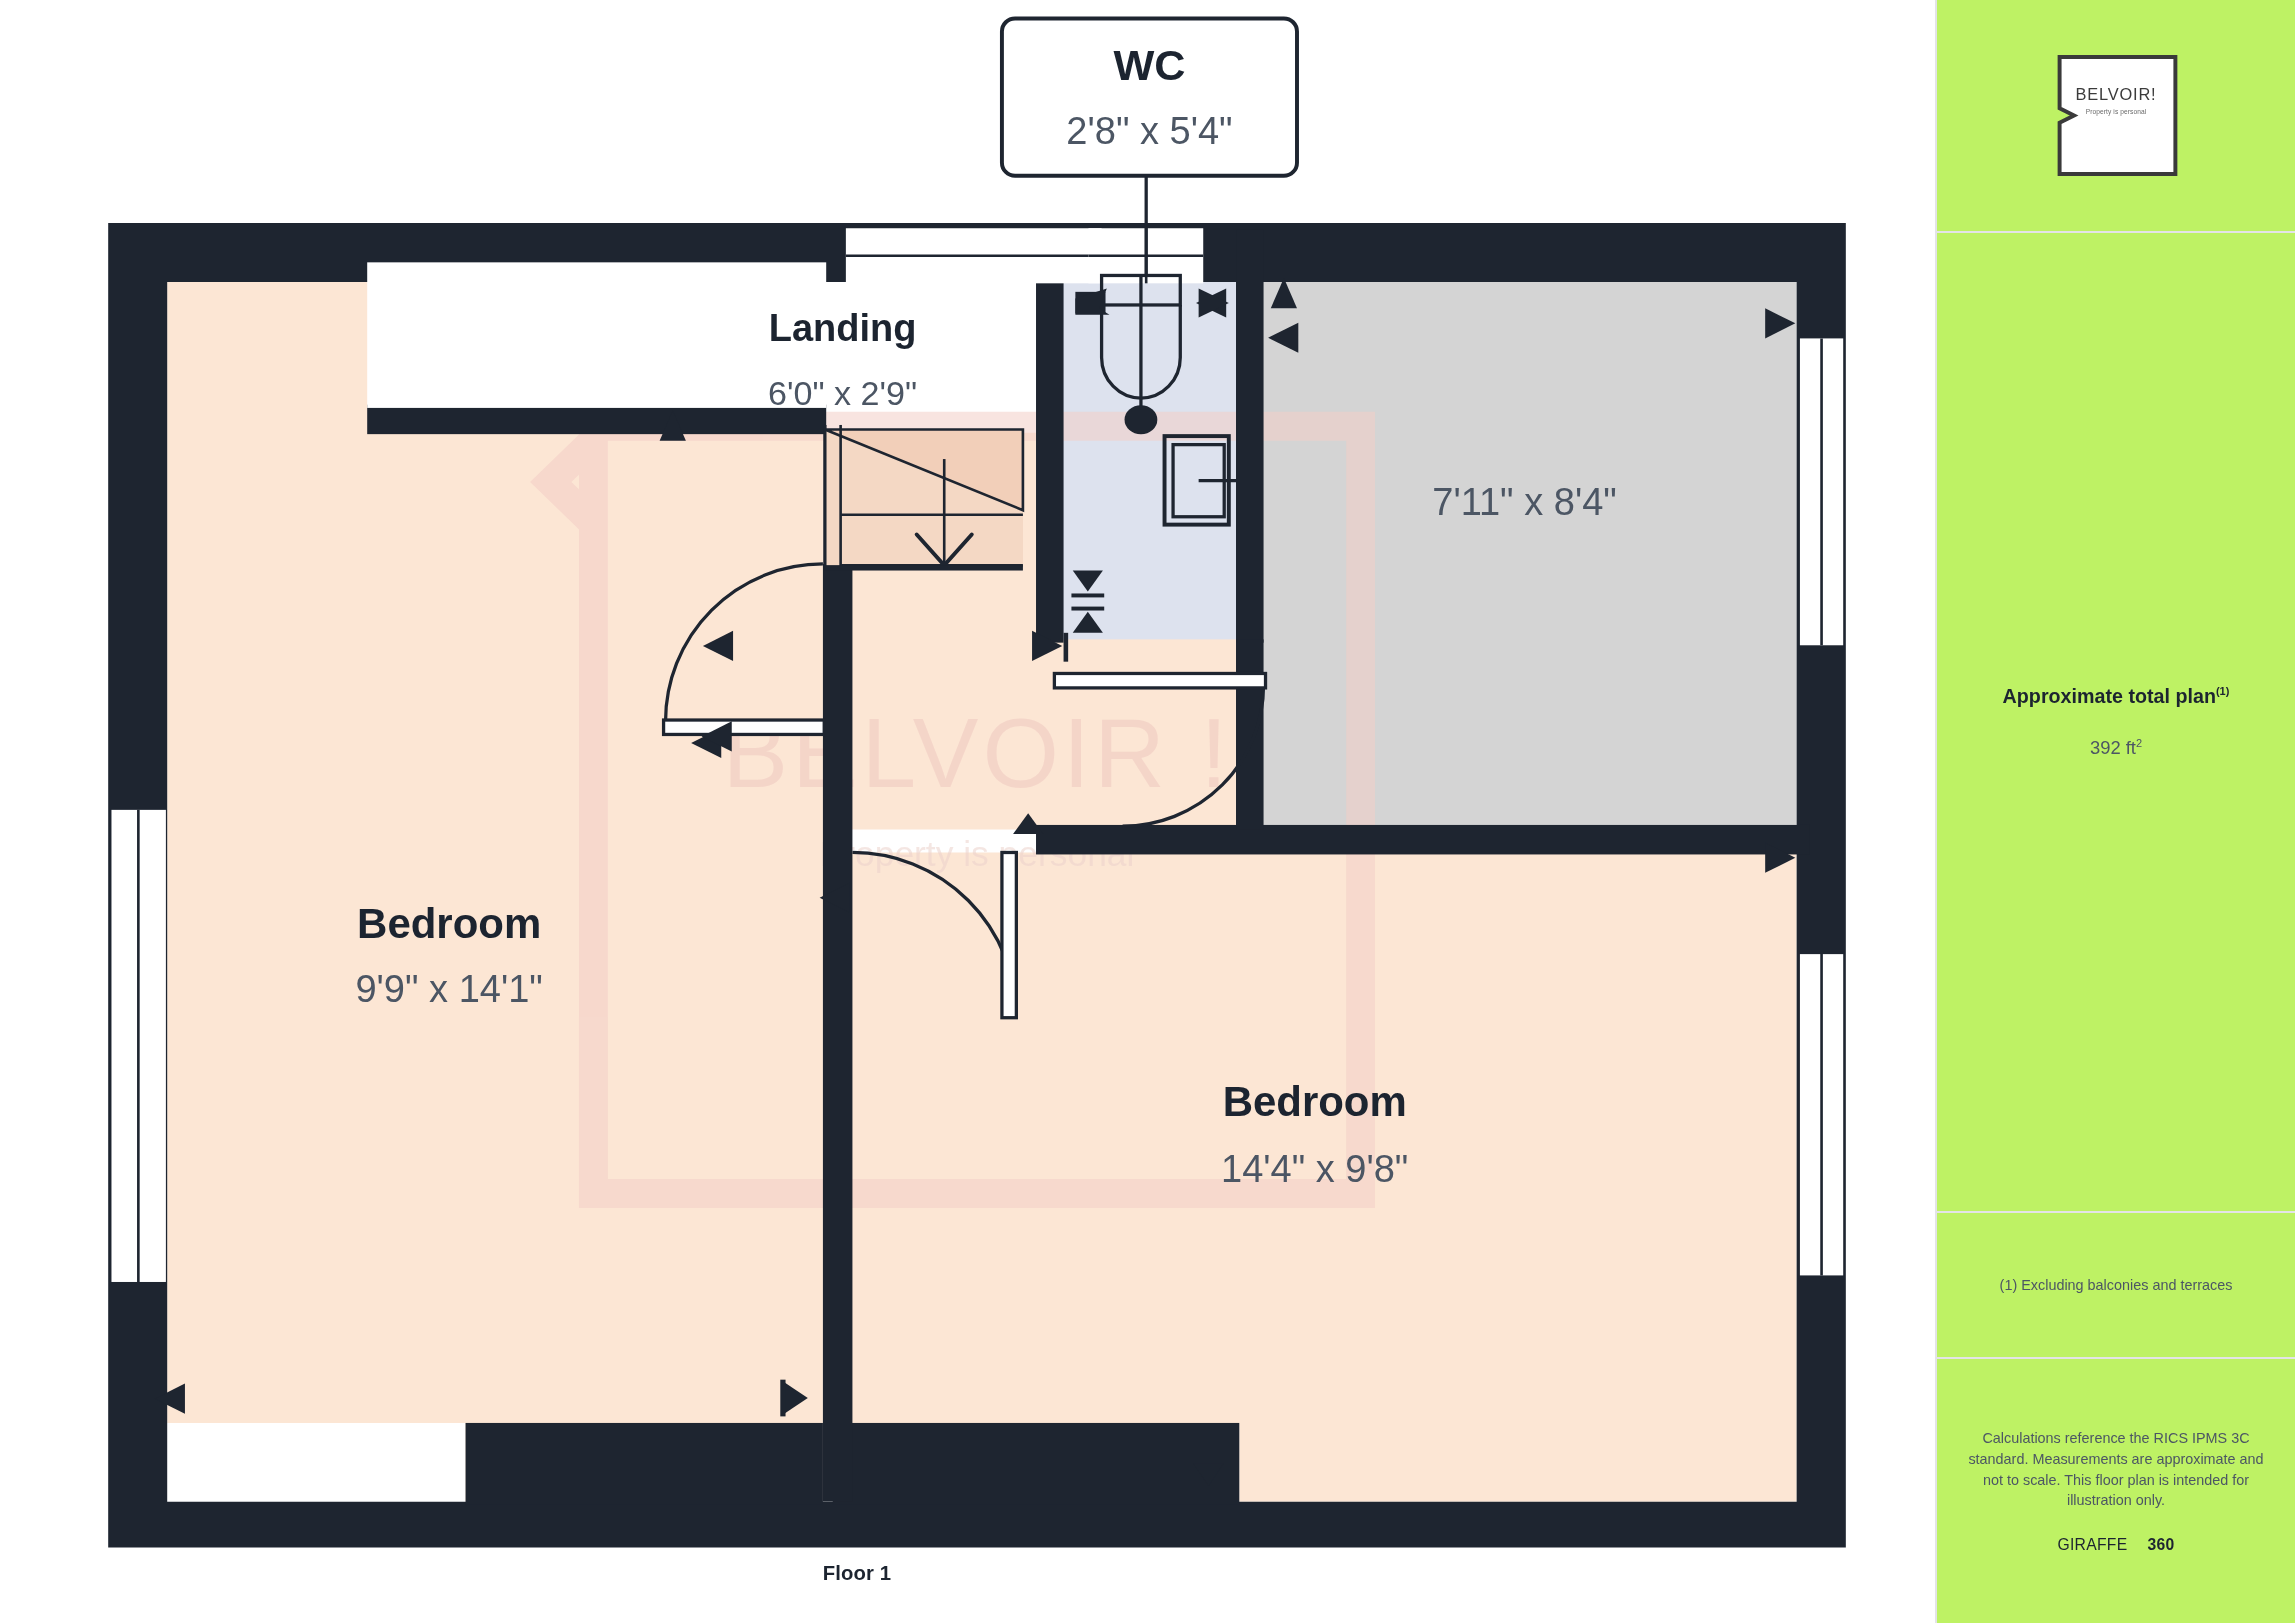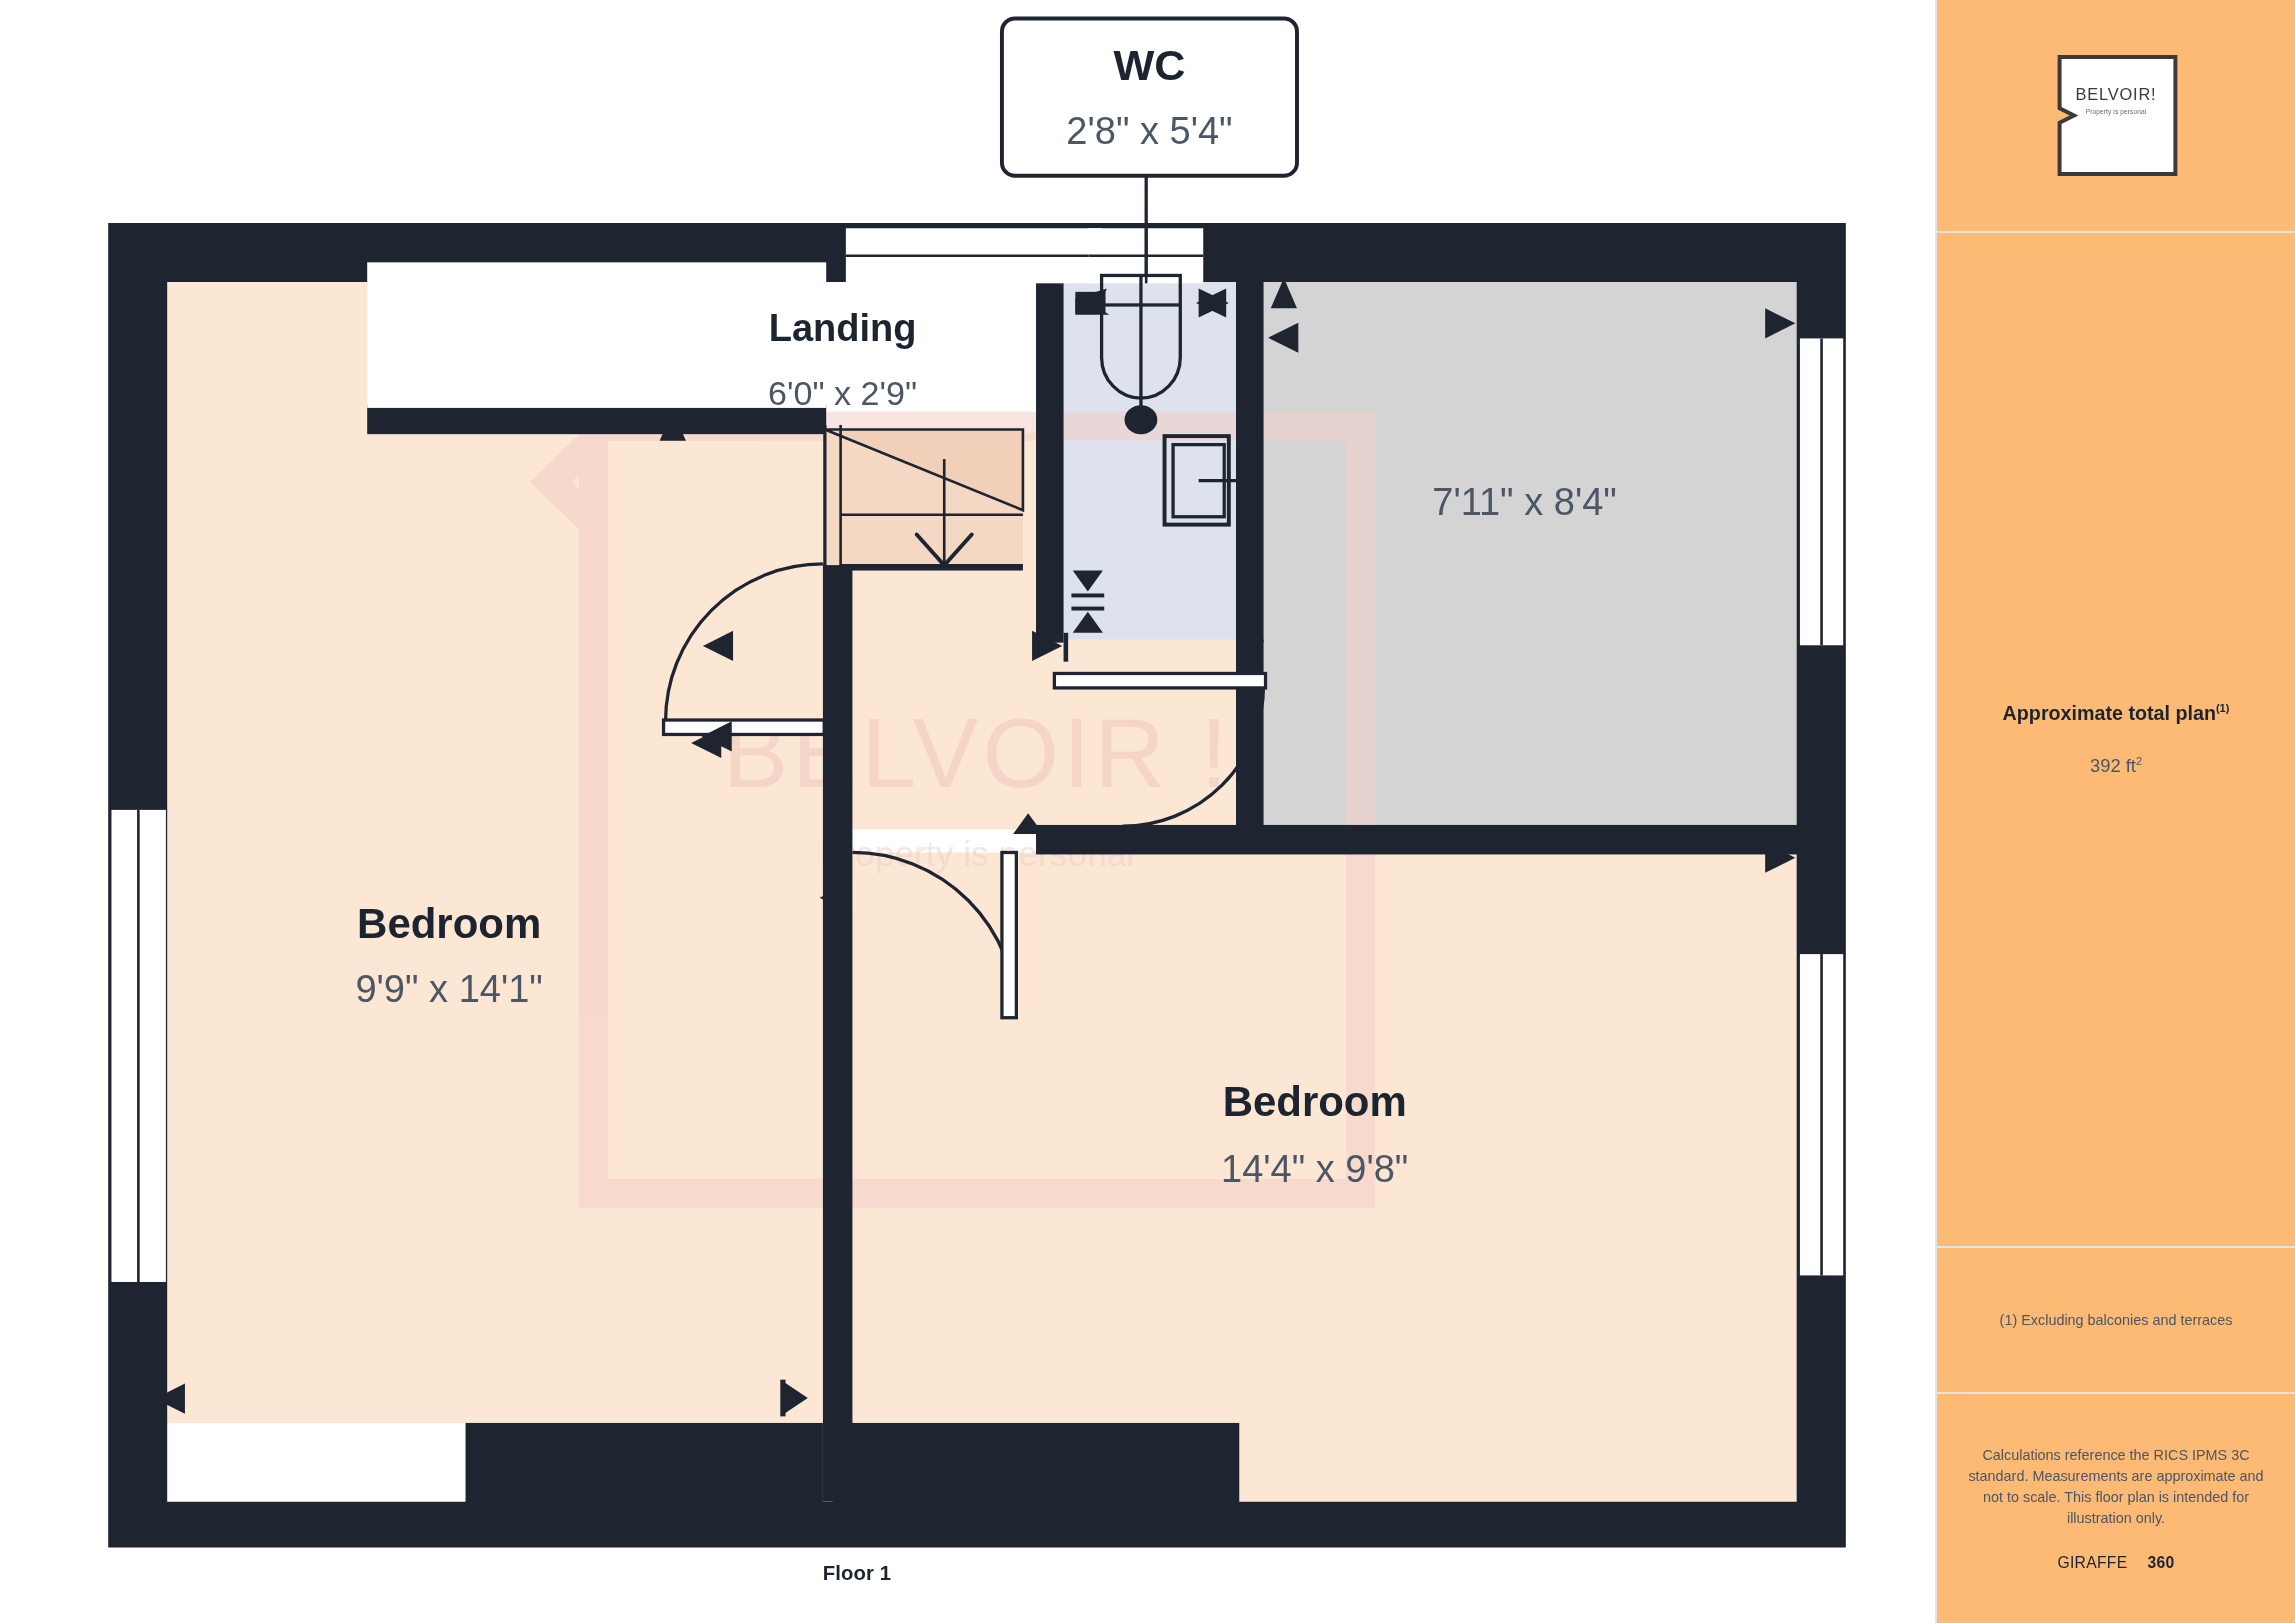--- a/index.html
+++ b/index.html
@@ -53,38 +53,38 @@
   }
 
   
   #sidebar {
     position: relative;
     width: 360px;
     height: 1623px;
     flex: 0 0 auto;
     border-left: 2px solid #e3e4e6;
     box-sizing: border-box;
-    background: #fdba74;
+    background: #bef264;
     display: flex;
     flex-direction: column;
   }
   .side-cell {
     box-sizing: border-box;
     border-bottom: 2px solid #e3e4e6;
     display: flex;
     align-items: center;
     justify-content: center;
     flex-direction: column;
     text-align: center;
     padding: 0 17px;
   }
   #cell-logo   { height: 233px; }
   #cell-area   { flex: 1 1 auto; }
   #cell-note   { height: 146px; }
-  #cell-legal  { height: 229px; border-bottom: none; }
+  #cell-legal  { height: 264px; border-bottom: none; }
 
   
   .logo-wrap {
     position: relative;
     width: 127px;
     height: 125px;
   }
   .logo-wrap svg { display:block; width:127px; height:125px; }
   .logo-text {
     position: absolute;

